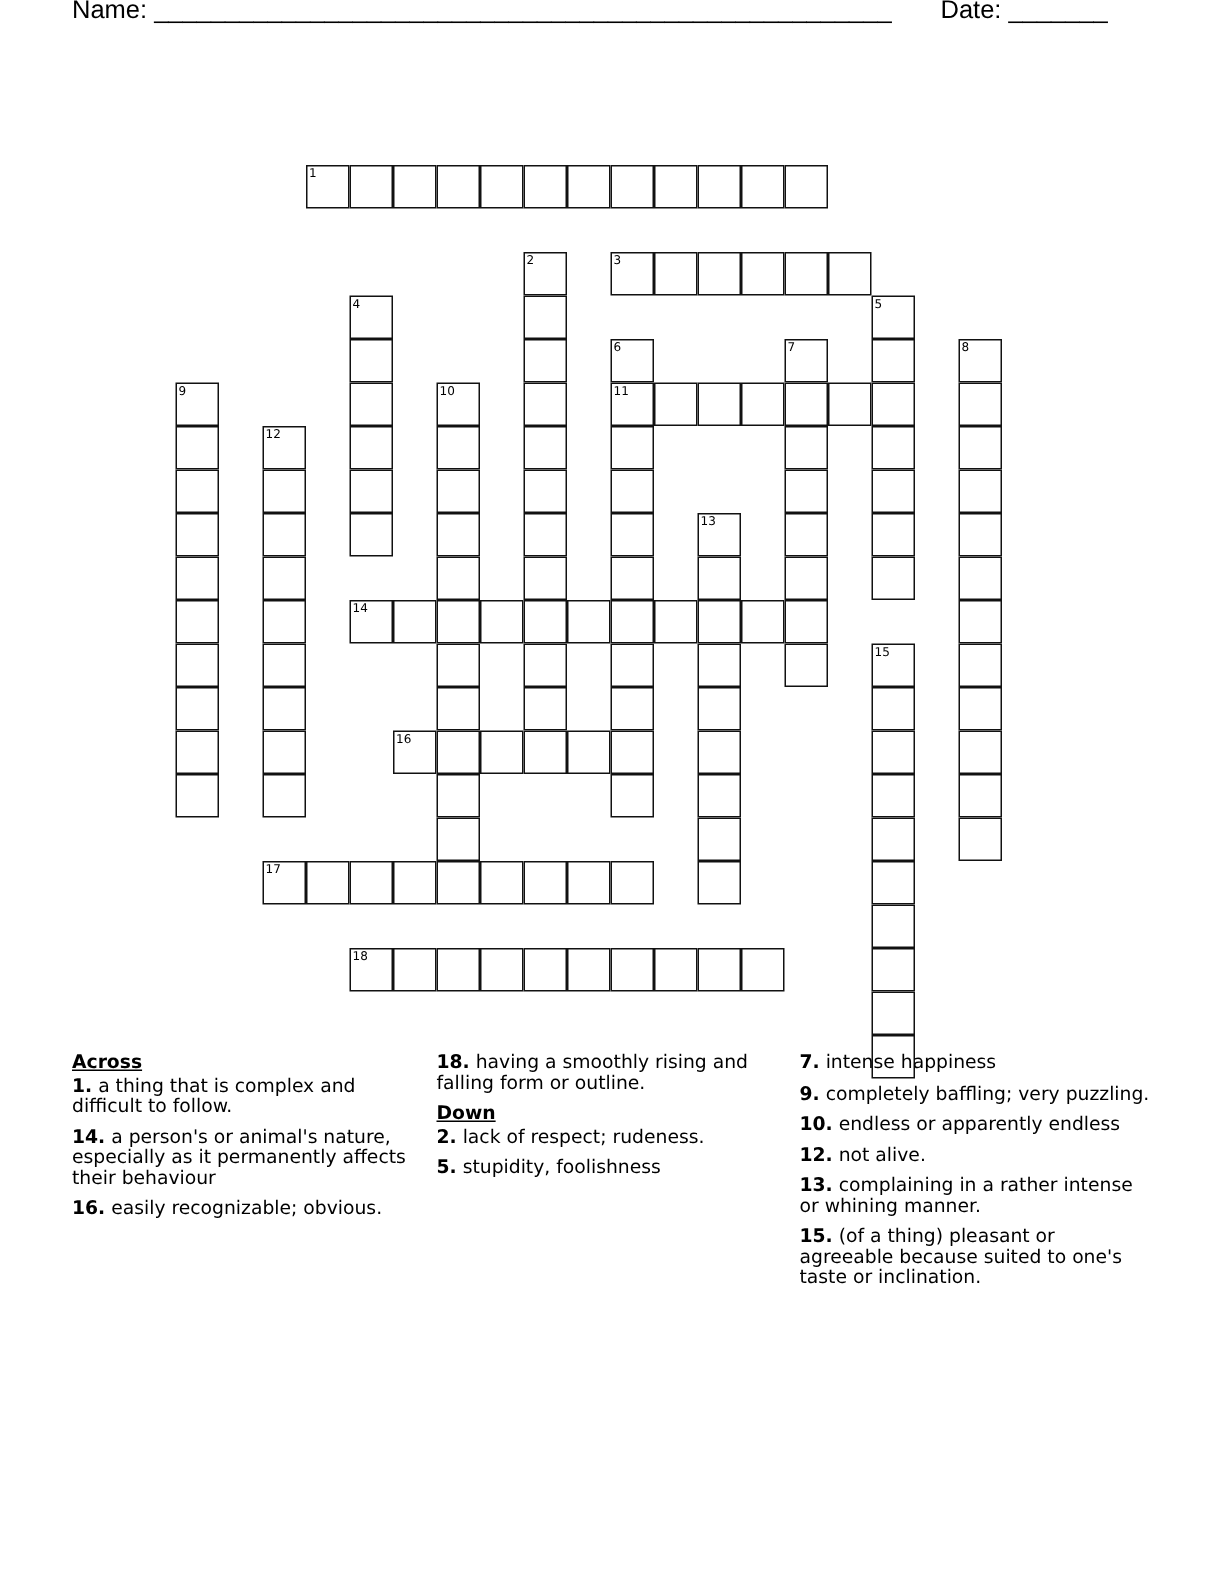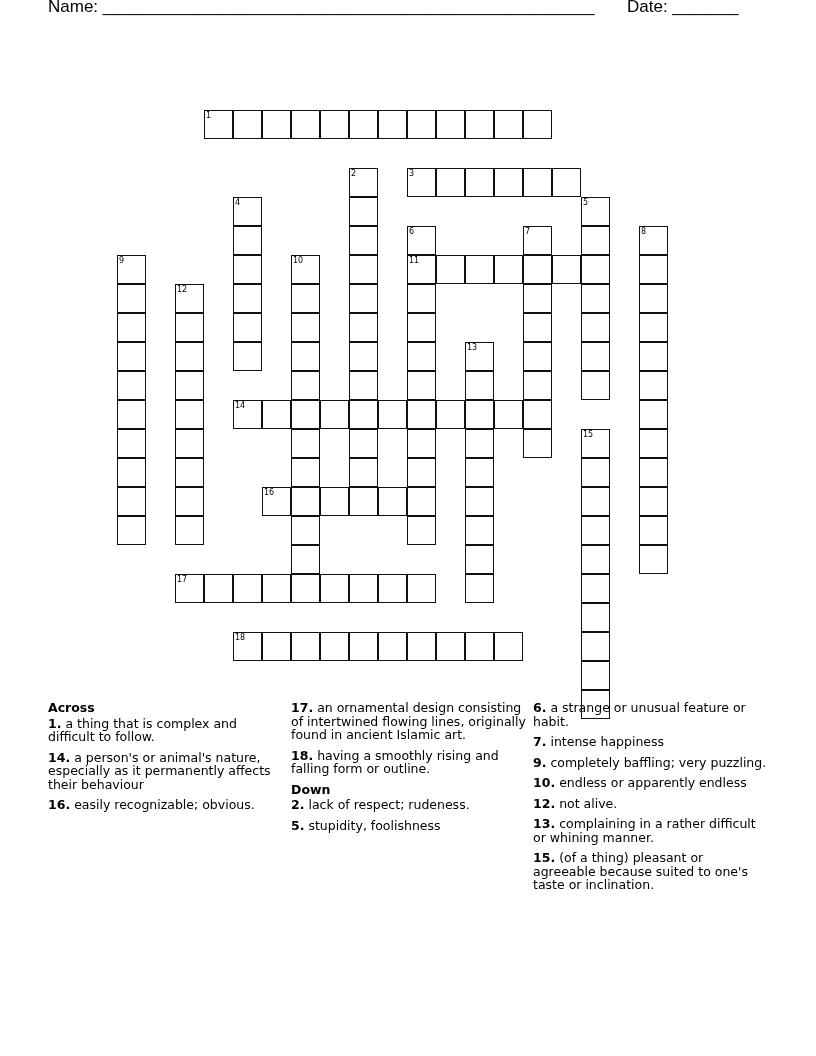--- a/index.html
+++ b/index.html
@@ -5,21 +5,21 @@
   body { margin:0; background:#fff; }
   #page { position:relative; width:816px; height:1056px; background:#fff; overflow:hidden; font-family:"DejaVu Sans", sans-serif; color:#000; }
   .hdr { position:absolute; top:-3px; font-family:"Liberation Sans", sans-serif; font-size:17px; }
   .title { position:absolute; top:30px; left:0; width:816px; text-align:center; font-family:"DejaVu Sans", sans-serif; font-size:48px; letter-spacing:1px; }
   #grid { position:absolute; left:0; top:0; width:816px; height:700px; }
   .cell { position:absolute; width:29px; height:29px; box-sizing:border-box; border:1.5px solid #111; background:#fff; }
   .cell .num { position:absolute; top:0px; left:1px; font-family:"DejaVu Sans", sans-serif; font-size:8px; line-height:9px; }
   .clues { position:absolute; top:701px; font-size:12.5px; line-height:13.5px; font-family:"DejaVu Sans", sans-serif; }
   .clue { margin-bottom:7px; }
   .clue b { font-weight:bold; }
-  .sec { font-weight:bold; margin-bottom:2px; }
+  .sec { font-weight:bold; text-decoration:underline; margin-bottom:2px; }
 </style>
 </head>
 <body>
 
 <div id="page">
   <div class="hdr" style="left:48px;">Name: ____________________________________________________</div>
   <div class="hdr" style="left:627px;">Date: _______</div>
 
   <div id="grid">
       <div class="cell" style="left: 204px; top: 110px;">
@@ -216,29 +216,27 @@
     </div>
 
   <div class="clues" style="left:48px; width:228px;">
     <div class="sec">Across</div>
     <div class="clue"><b>1.</b><span> a thing that is complex and difficult to follow.</span></div>
     <div class="clue"><b>14.</b><span> a person's or animal's nature, especially as it permanently affects their behaviour</span></div>
     <div class="clue"><b>16.</b><span> easily recognizable; obvious.</span></div>
   </div>
 
   <div class="clues" style="left:291px; width:236px;">
-    <div class="clue"><b>17.</b><span> an ornamental design consisting of intertwined flowing lines, originally found in ancient Islamic art.</span></div>
     <div class="clue"><b>18.</b><span> having a smoothly rising and falling form or outline.</span></div>
     <div class="sec">Down</div>
     <div class="clue"><b>2.</b><span> lack of respect; rudeness.</span></div>
     <div class="clue"><b>5.</b><span> stupidity, foolishness</span></div>
   </div>
 
   <div class="clues" style="left:533px; width:236px;">
-    <div class="clue"><b>6.</b><span> a strange or unusual feature or habit.</span></div>
     <div class="clue"><b>7.</b><span> intense happiness</span></div>
     <div class="clue"><b>9.</b><span> completely baffling; very puzzling.</span></div>
     <div class="clue"><b>10.</b><span> endless or apparently endless</span></div>
     <div class="clue"><b>12.</b><span> not alive.</span></div>
-    <div class="clue"><b>13.</b><span> complaining in a rather difficult or whining manner.</span></div>
+    <div class="clue"><b>13.</b><span> complaining in a rather intense or whining manner.</span></div>
     <div class="clue"><b>15.</b><span> (of a thing) pleasant or agreeable because suited to one's taste or inclination.</span></div>
   </div>
 </div>
 
 </body></html>

